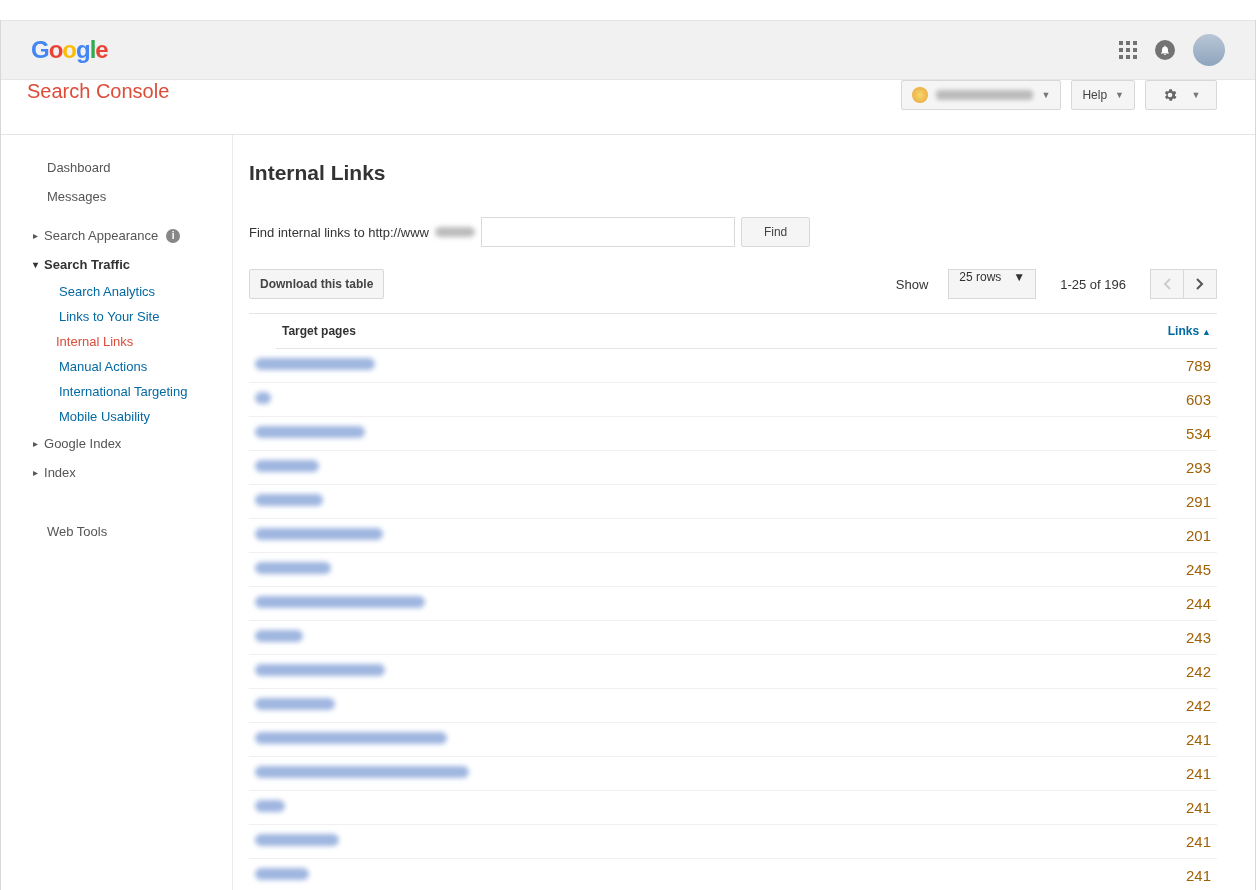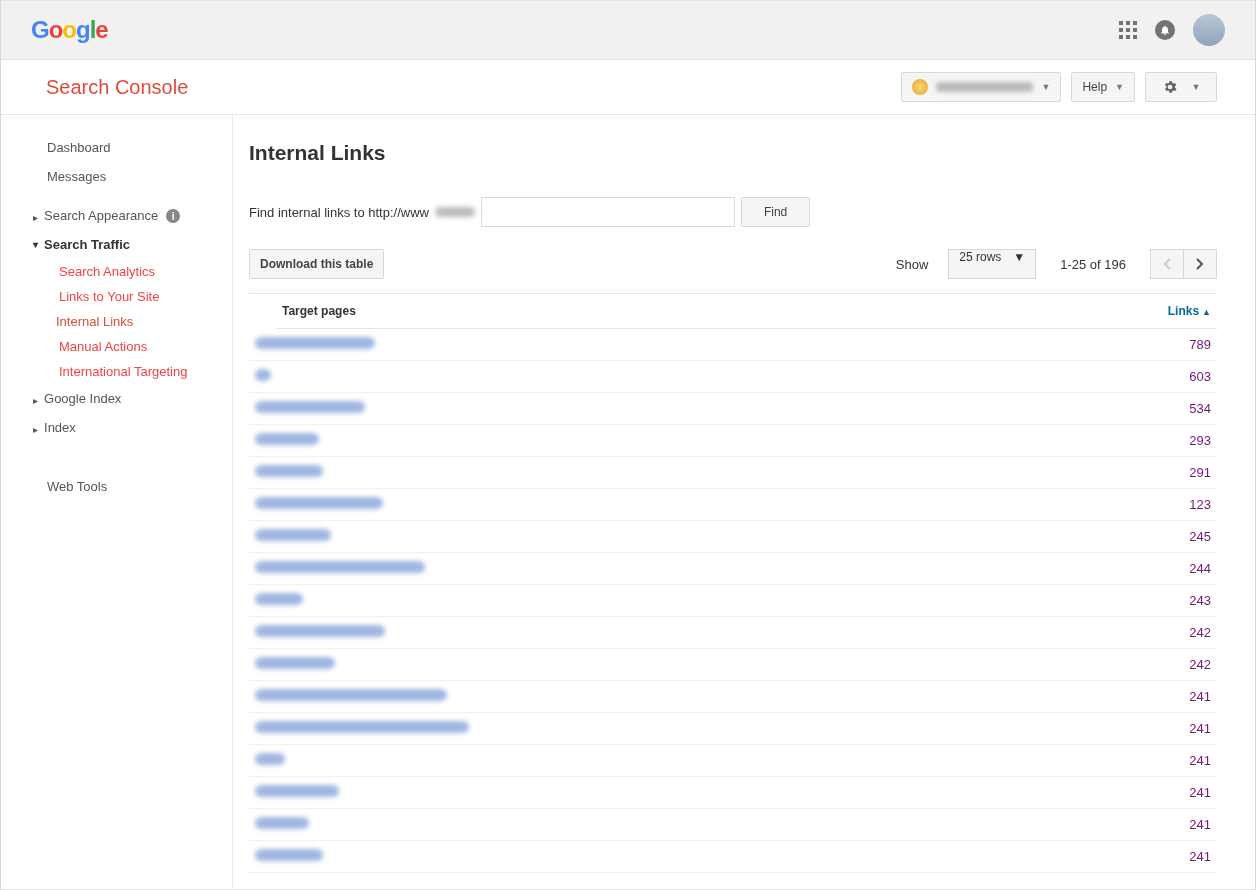--- a/index.html
+++ b/index.html
@@ -1,62 +1,62 @@
 <!DOCTYPE html>
 <html><head>
 <meta charset="utf-8">
 <style>
   * { box-sizing: border-box; margin: 0; padding: 0; }
   body { font-family: Arial, sans-serif; font-size: 13px; color: #333; background: #fff; }
-  .top-bar { height: 60px; background: #f1f1f1; border-bottom: 1px solid #e5e5e5; display: flex; align-items: center; padding: 0 30px; justify-content: space-between; border-top: 1px solid #e5e5e5;}
+  .top-bar { height: 60px; background: #f1f1f1; border-bottom: 1px solid #e5e5e5; display: flex; align-items: center; padding: 0 30px; justify-content: space-between; border-top: 1px solid #e5e5e5; margin-top: 20px;}
   .logo-text { font-size: 24px; font-weight: bold; letter-spacing: -1px; }
   .logo-text .b { color: #4285F4; } .logo-text .r { color: #EA4335; } .logo-text .y { color: #FBBC05; } .logo-text .g { color: #34A853; }
   .top-right { display: flex; align-items: center; gap: 18px; }
   .apps-icon { width: 18px; height: 18px; display: grid; grid-template-columns: repeat(3,4px); grid-template-rows: repeat(3,4px); gap: 3px; cursor: pointer; }
   .apps-icon span { background: #737373; width: 4px; height: 4px; }
   .bell { width: 20px; height: 20px; background: #737373; border-radius: 50%; display:flex; align-items:center; justify-content:center; cursor:pointer; }
   .avatar { width: 32px; height: 32px; border-radius: 50%; background: linear-gradient(#b8c6d6,#8fa5bd); cursor:pointer; }
-  .sub-bar { height: 55px; border-bottom: 1px solid #e5e5e5; display: flex; align-items: center; justify-content: space-between; padding: 0 38px 0 45px; }
+  .sub-bar { height: 55px; border-bottom: 1px solid #e5e5e5; display: flex; align-items: flex-start; justify-content: space-between; padding: 0 38px 0 26px; }
   .sc-title { color: #dd4b39; font-size: 20px; }
   .sub-right { display: flex; align-items: center; gap: 10px; }
   .btn { height: 30px; border: 1px solid #d8d8d8; background: #f5f5f5; border-radius: 2px; padding: 0 10px; display:flex; align-items:center; gap:8px; cursor:pointer; font-size:12px; color:#444; }
   .btn .chev { font-size: 9px; color: #777; }
   .gear-btn { width: 72px; justify-content: center; gap: 14px;}
   .site-select { width: 160px; color:#888; }
   .site-select .blur { filter: blur(2px); background:#bbb; height:10px; width:100px; border-radius:4px;}
   .site-select .globe { width:16px; height:16px; background:radial-gradient(circle,#f6d76b,#e8a23a); border-radius:50%;}
   .main-wrap { display: flex; height: calc(890px - 60px - 55px); border-bottom:1px solid #e5e5e5;}
   .sidebar { width: 232px; border-right: 1px solid #ebebeb; padding-top: 18px; font-size: 13px; color: #555; overflow-y:auto; }
   .nav-item { padding: 7px 0 7px 46px; cursor:pointer; color:#555; display:flex; align-items:center;}
   .nav-item.top { padding-left: 46px; }
-  .nav-item.expandable { padding-left: 32px; align-items: flex-end; }
+  .nav-item.expandable { padding-left: 32px; }
   .nav-item.expandable::before { content:"▸"; font-size:10px; margin-right:6px; color:#555;}
   .nav-item.expanded::before { content:"▾"; font-size:10px; margin-right:6px; color:#333;}
   .nav-item.expanded { padding-left:32px; font-weight:bold; color:#333;}
-  .nav-sub { padding: 5px 0 5px 58px; cursor:pointer; color:#ef4444; font-size:13px;}
+  .nav-sub { padding: 5px 0 5px 58px; cursor:pointer; color:#0369a1; font-size:13px;}
   .nav-sub.active { color:#dd4b39; border-left: 3px solid #dd4b39; margin-left:-3px; padding-left:55px;}
   .nav-section-gap { height: 10px; }
   .info-circle { width:14px; height:14px; border-radius:50%; background:#878787; color:#fff; font-size:10px; display:inline-flex; align-items:center; justify-content:center; margin-left:8px; font-weight:bold;}
   .content { flex:1; padding: 20px 38px 0 16px; overflow-y:auto; position:relative;}
   .page-title { font-size: 21px; color:#333; margin-bottom: 32px; margin-top: 6px;}
   .find-row { display:flex; align-items:center; gap: 6px; margin-bottom: 22px;}
   .find-input { width: 254px; height:30px; border:1px solid #d9d9d9; padding: 0 6px;}
   .controls-row { display:flex; align-items:center; justify-content:space-between; margin-bottom: 14px;}
   .right-controls { display:flex; align-items:center; gap:20px;}
   .show-select { height:30px; border:1px solid #d8d8d8; background:#f5f5f5; padding:0 10px; display:flex; gap:12px; cursor:pointer; font-size:12px;}
   .pager-btn { width:34px; height:30px; border:1px solid #d8d8d8; background:#f5f5f5; display:flex; align-items:center; justify-content:center; cursor:pointer; font-size:14px; color:#666;}
   .pager-btn.disabled { color:#ccc; cursor:default;}
   .pager-label { font-size:13px; margin: 0 4px;}
   .table { width:100%; border-top:1px solid #e5e5e5;}
   .thead { display:flex; border-bottom:1px solid #e5e5e5; padding: 10px 6px; font-weight:bold; font-size:12px;margin-left:27px;}
   .thead .col-target { flex:1;}
   .thead .col-links { width:60px; text-align:right; color:#0369a1; cursor:pointer;}
   .trow { display:flex; border-bottom:1px solid #f0f0f0; padding: 8px 6px; align-items:center;}
   .trow .col-target { flex:1; color:#1155cc;}
-  .trow .col-links { width:60px; text-align:right; color:#701a75; font-size:13px;}
+  .trow .col-links { width:60px; text-align:right; color:#a16207; font-size:15px;}
   .blur-link { display:inline-block; height:12px; background:#9fb6e0; border-radius:6px; filter:blur(2.5px);}
   .sort-arrow { font-size:9px; margin-left:3px;}
   .outer{border:1px solid #d8d8d8; border-top:none;}
 </style>
 </head>
 <body>
 
 <div class="outer">
 
 <div class="top-bar">
@@ -110,20 +110,21 @@
         <div class="nav-item top">Dashboard</div>
         <div class="nav-item top">Messages</div>
         <div class="nav-section-gap"></div>
         <div class="nav-item expandable">Search Appearance<span class="info-circle">i</span></div>
         <div class="nav-item expanded">Search Traffic</div>
         <div class="nav-sub">Search Analytics</div>
         <div class="nav-sub">Links to Your Site</div>
         <div class="nav-sub active">Internal Links</div>
         <div class="nav-sub">Manual Actions</div>
         <div class="nav-sub">International Targeting</div>
+        <div class="nav-sub">Mobile Usability</div>
         <div class="nav-item expandable">Google Index</div>
         <div class="nav-item expandable">Index</div>
         <div class="nav-section-gap"></div>
         <div class="nav-section-gap"></div>
         <div class="nav-section-gap"></div>
         <div class="nav-item top">Web Tools</div>
       </div>
 
   <div class="content">
     <h1 class="page-title">Internal Links</h1>
@@ -184,21 +185,21 @@
             <div class="trow">
               <div class="col-target"><span class="blur-link" style="width: 64px;"></span></div>
               <div class="col-links">293</div>
             </div>
             <div class="trow">
               <div class="col-target"><span class="blur-link" style="width: 68px;"></span></div>
               <div class="col-links">291</div>
             </div>
             <div class="trow">
               <div class="col-target"><span class="blur-link" style="width: 128px;"></span></div>
-              <div class="col-links">123</div>
+              <div class="col-links">201</div>
             </div>
             <div class="trow">
               <div class="col-target"><span class="blur-link" style="width: 76px;"></span></div>
               <div class="col-links">245</div>
             </div>
             <div class="trow">
               <div class="col-target"><span class="blur-link" style="width: 170px;"></span></div>
               <div class="col-links">244</div>
             </div>
             <div class="trow">

